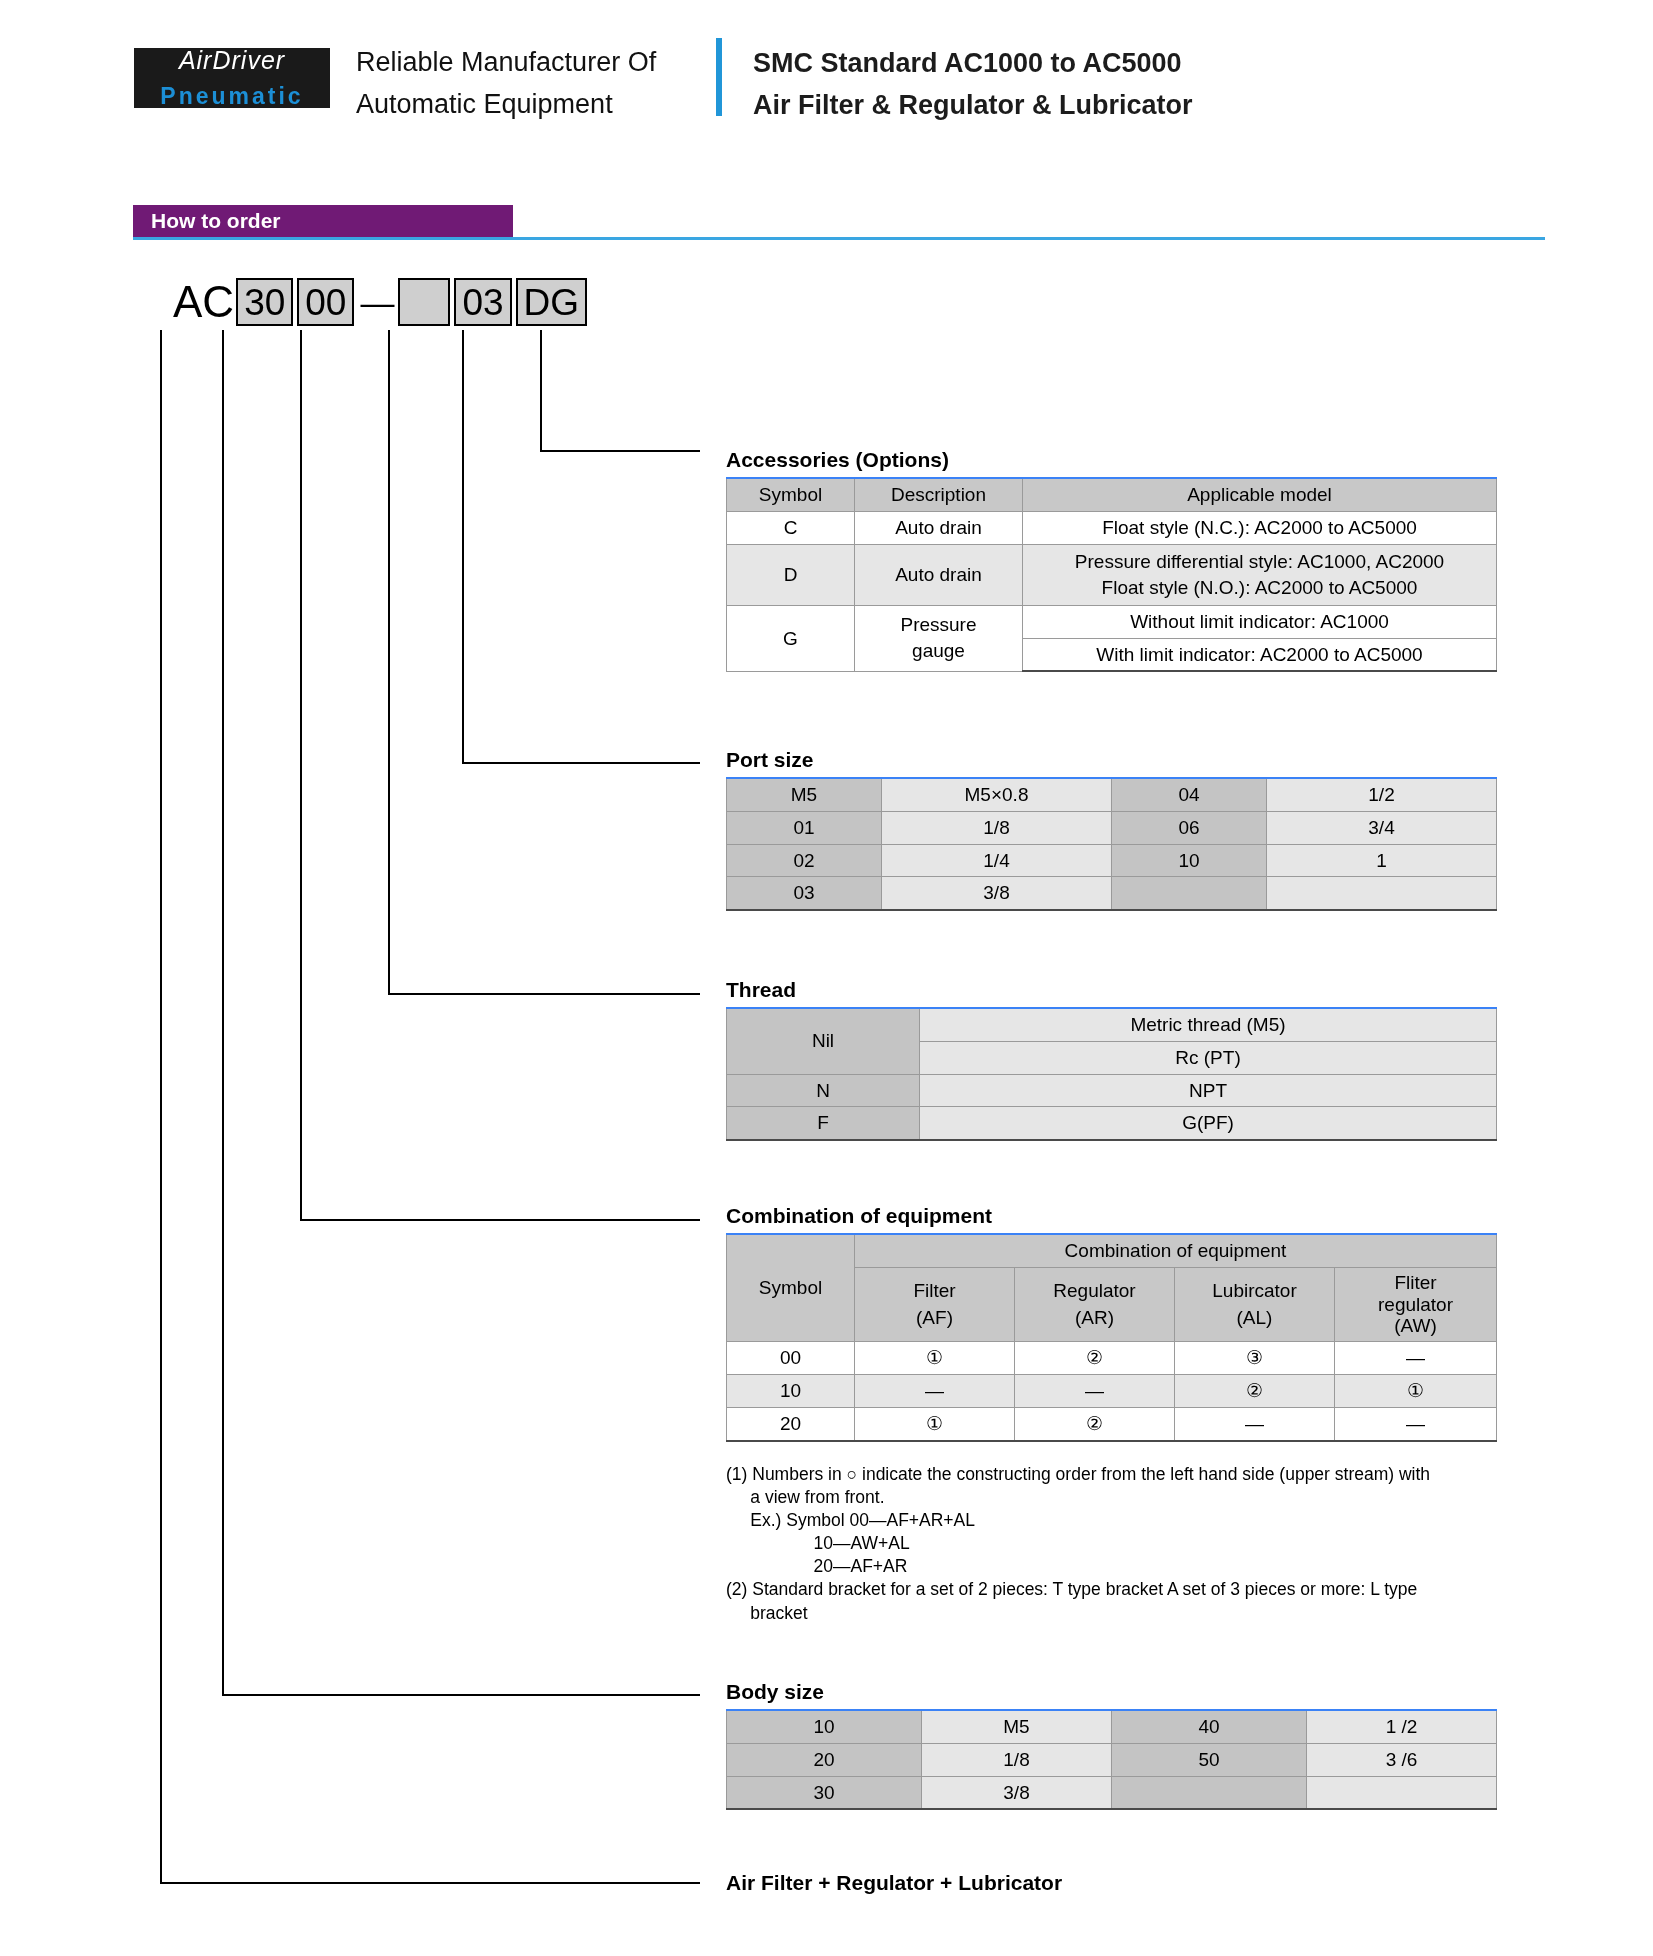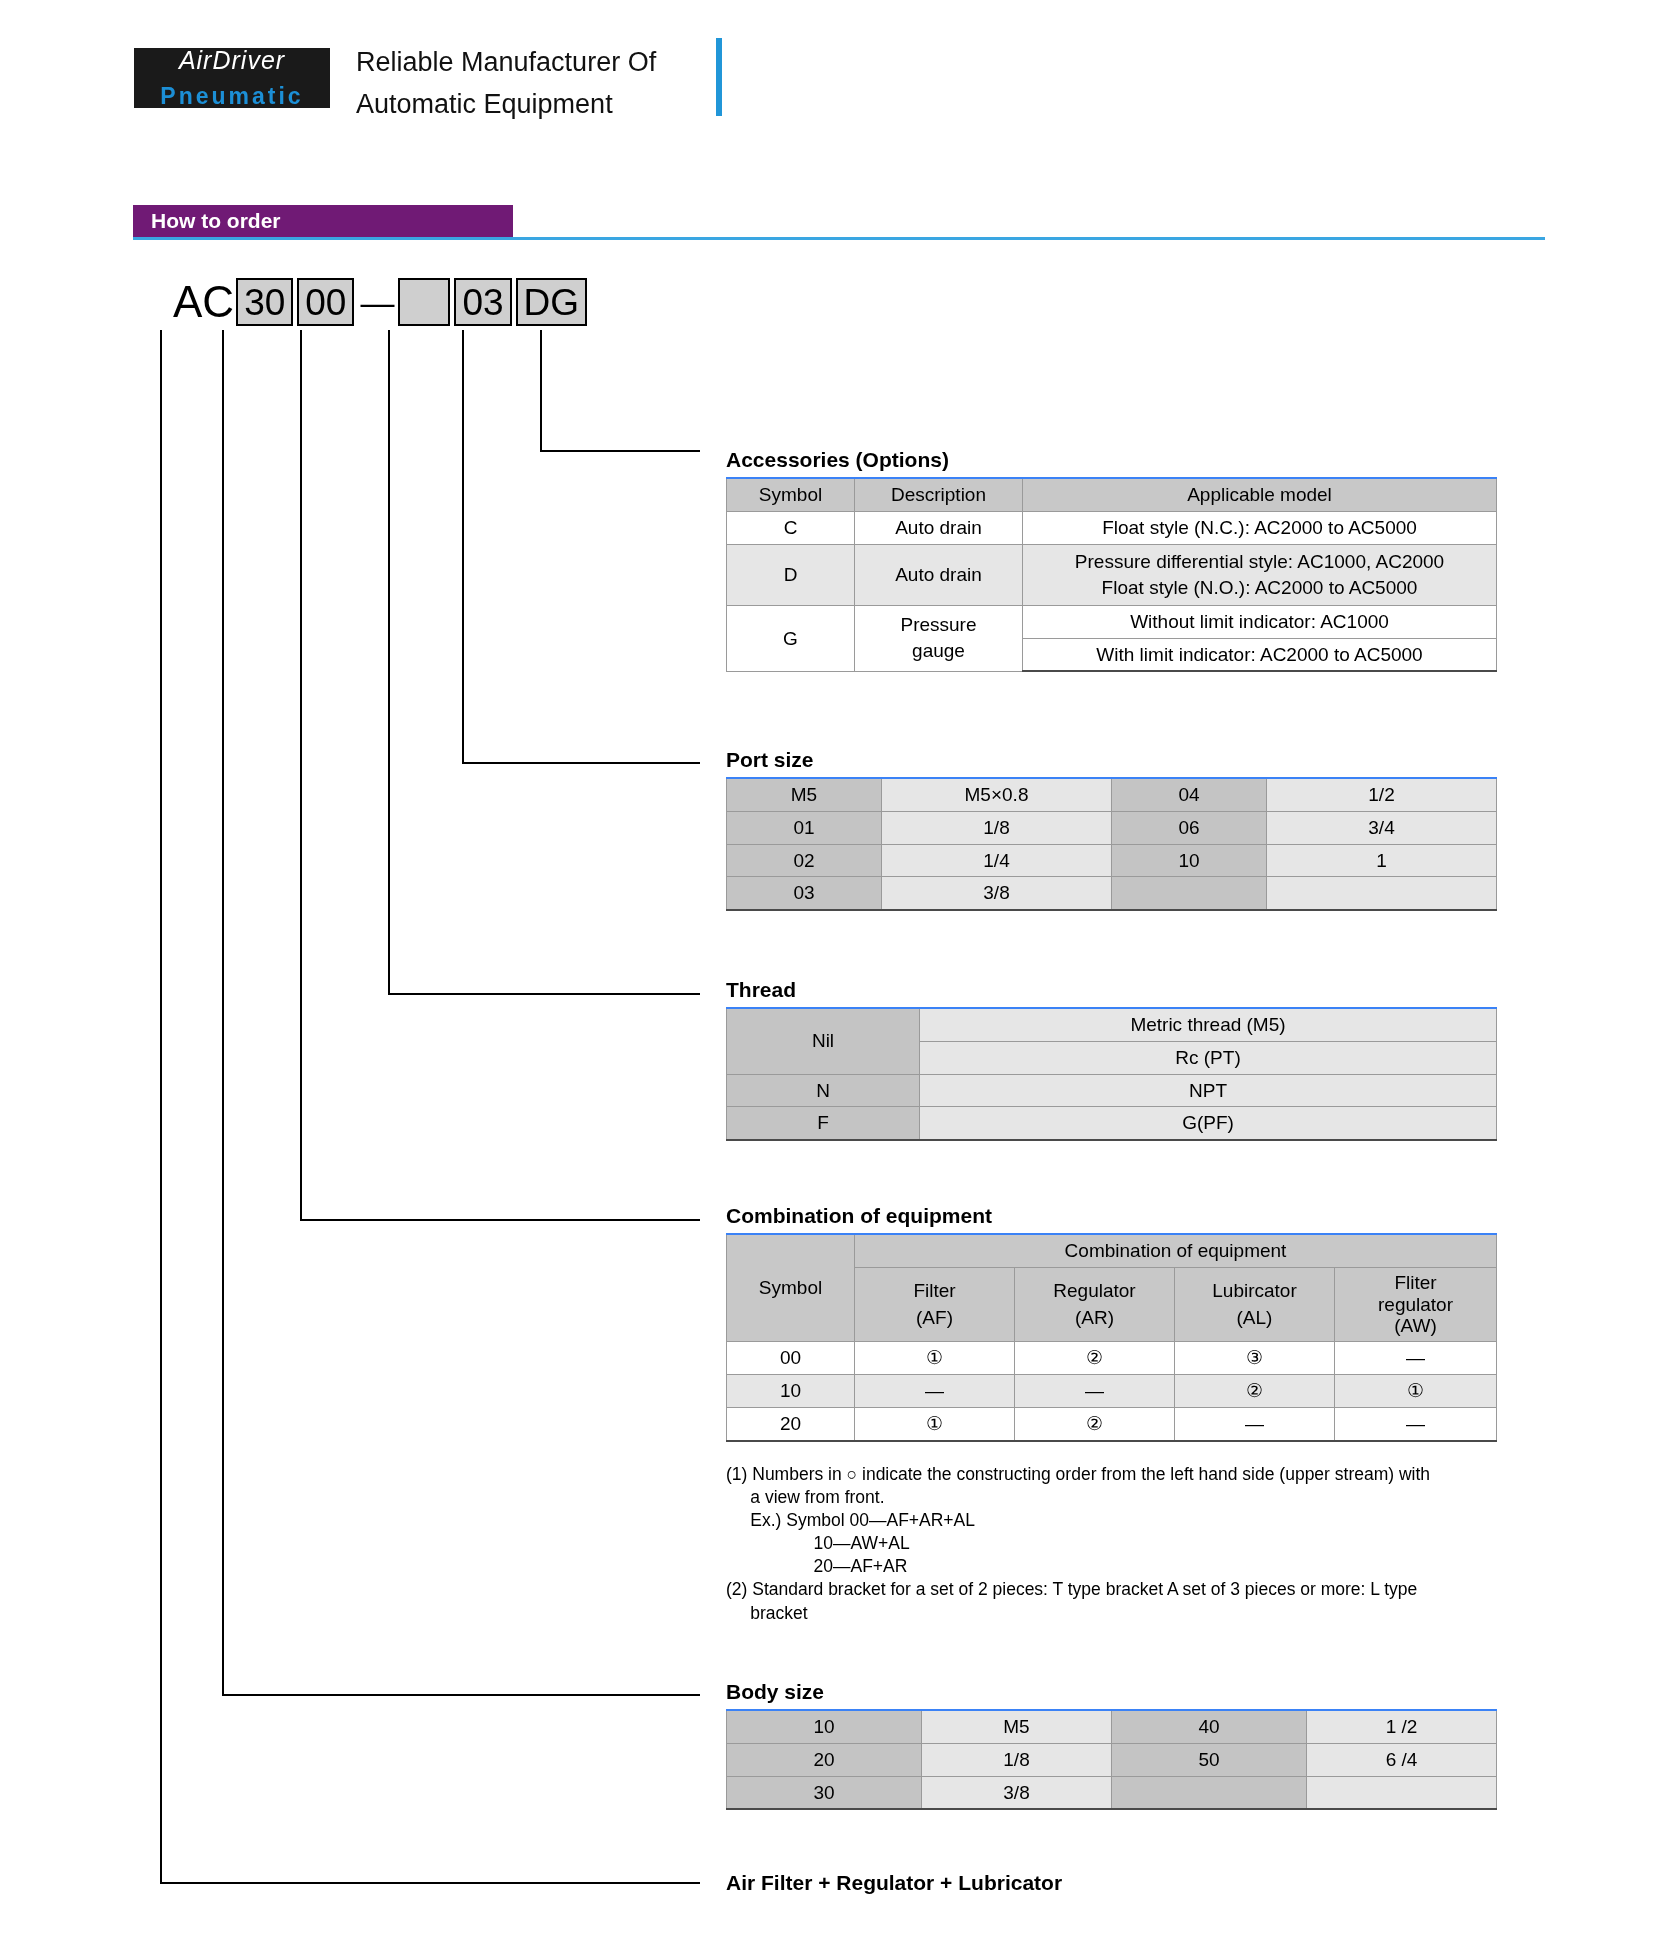--- a/index.html
+++ b/index.html
@@ -169,20 +169,24 @@
 <div class="header">
   <div class="logo-box">
     <div class="logo-top">AirDriver</div>
     <div class="logo-bottom">Pneumatic</div>
   </div>
   <div class="tagline">
     <div>Reliable Manufacturer Of</div>
     <div>Automatic Equipment</div>
   </div>
   <div class="hdr-rule"></div>
+  <div class="hdr-title">
+    <div>SMC Standard AC1000 to AC5000</div>
+    <div>Air Filter &amp; Regulator &amp; Lubricator</div>
+  </div>
 </div>
 
 <div class="banner">How to order</div>
 <div class="banner-line"></div>
 
 <div class="pn">
   <span class="pn-text">AC</span>
   <span class="pn-box" style="min-width:52px">30</span>
   <span class="pn-box" style="min-width:52px">00</span>
   <span class="pn-dash">—</span>
@@ -386,21 +390,21 @@
     <tr>
       <td class="md b outer-top">10</td>
       <td class="lt outer-top">M5</td>
       <td class="md b outer-top">40</td>
       <td class="lt outer-top">1 /2</td>
     </tr>
     <tr>
       <td class="md b">20</td>
       <td class="lt">1/8</td>
       <td class="md b">50</td>
-      <td class="lt">6 /4</td>
+      <td class="lt">3 /6</td>
     </tr>
     <tr>
       <td class="md b outer-bot">30</td>
       <td class="lt outer-bot">3/8</td>
       <td class="md outer-bot"></td>
       <td class="lt outer-bot"></td>
     </tr>
   </tbody>
 </table>
 

